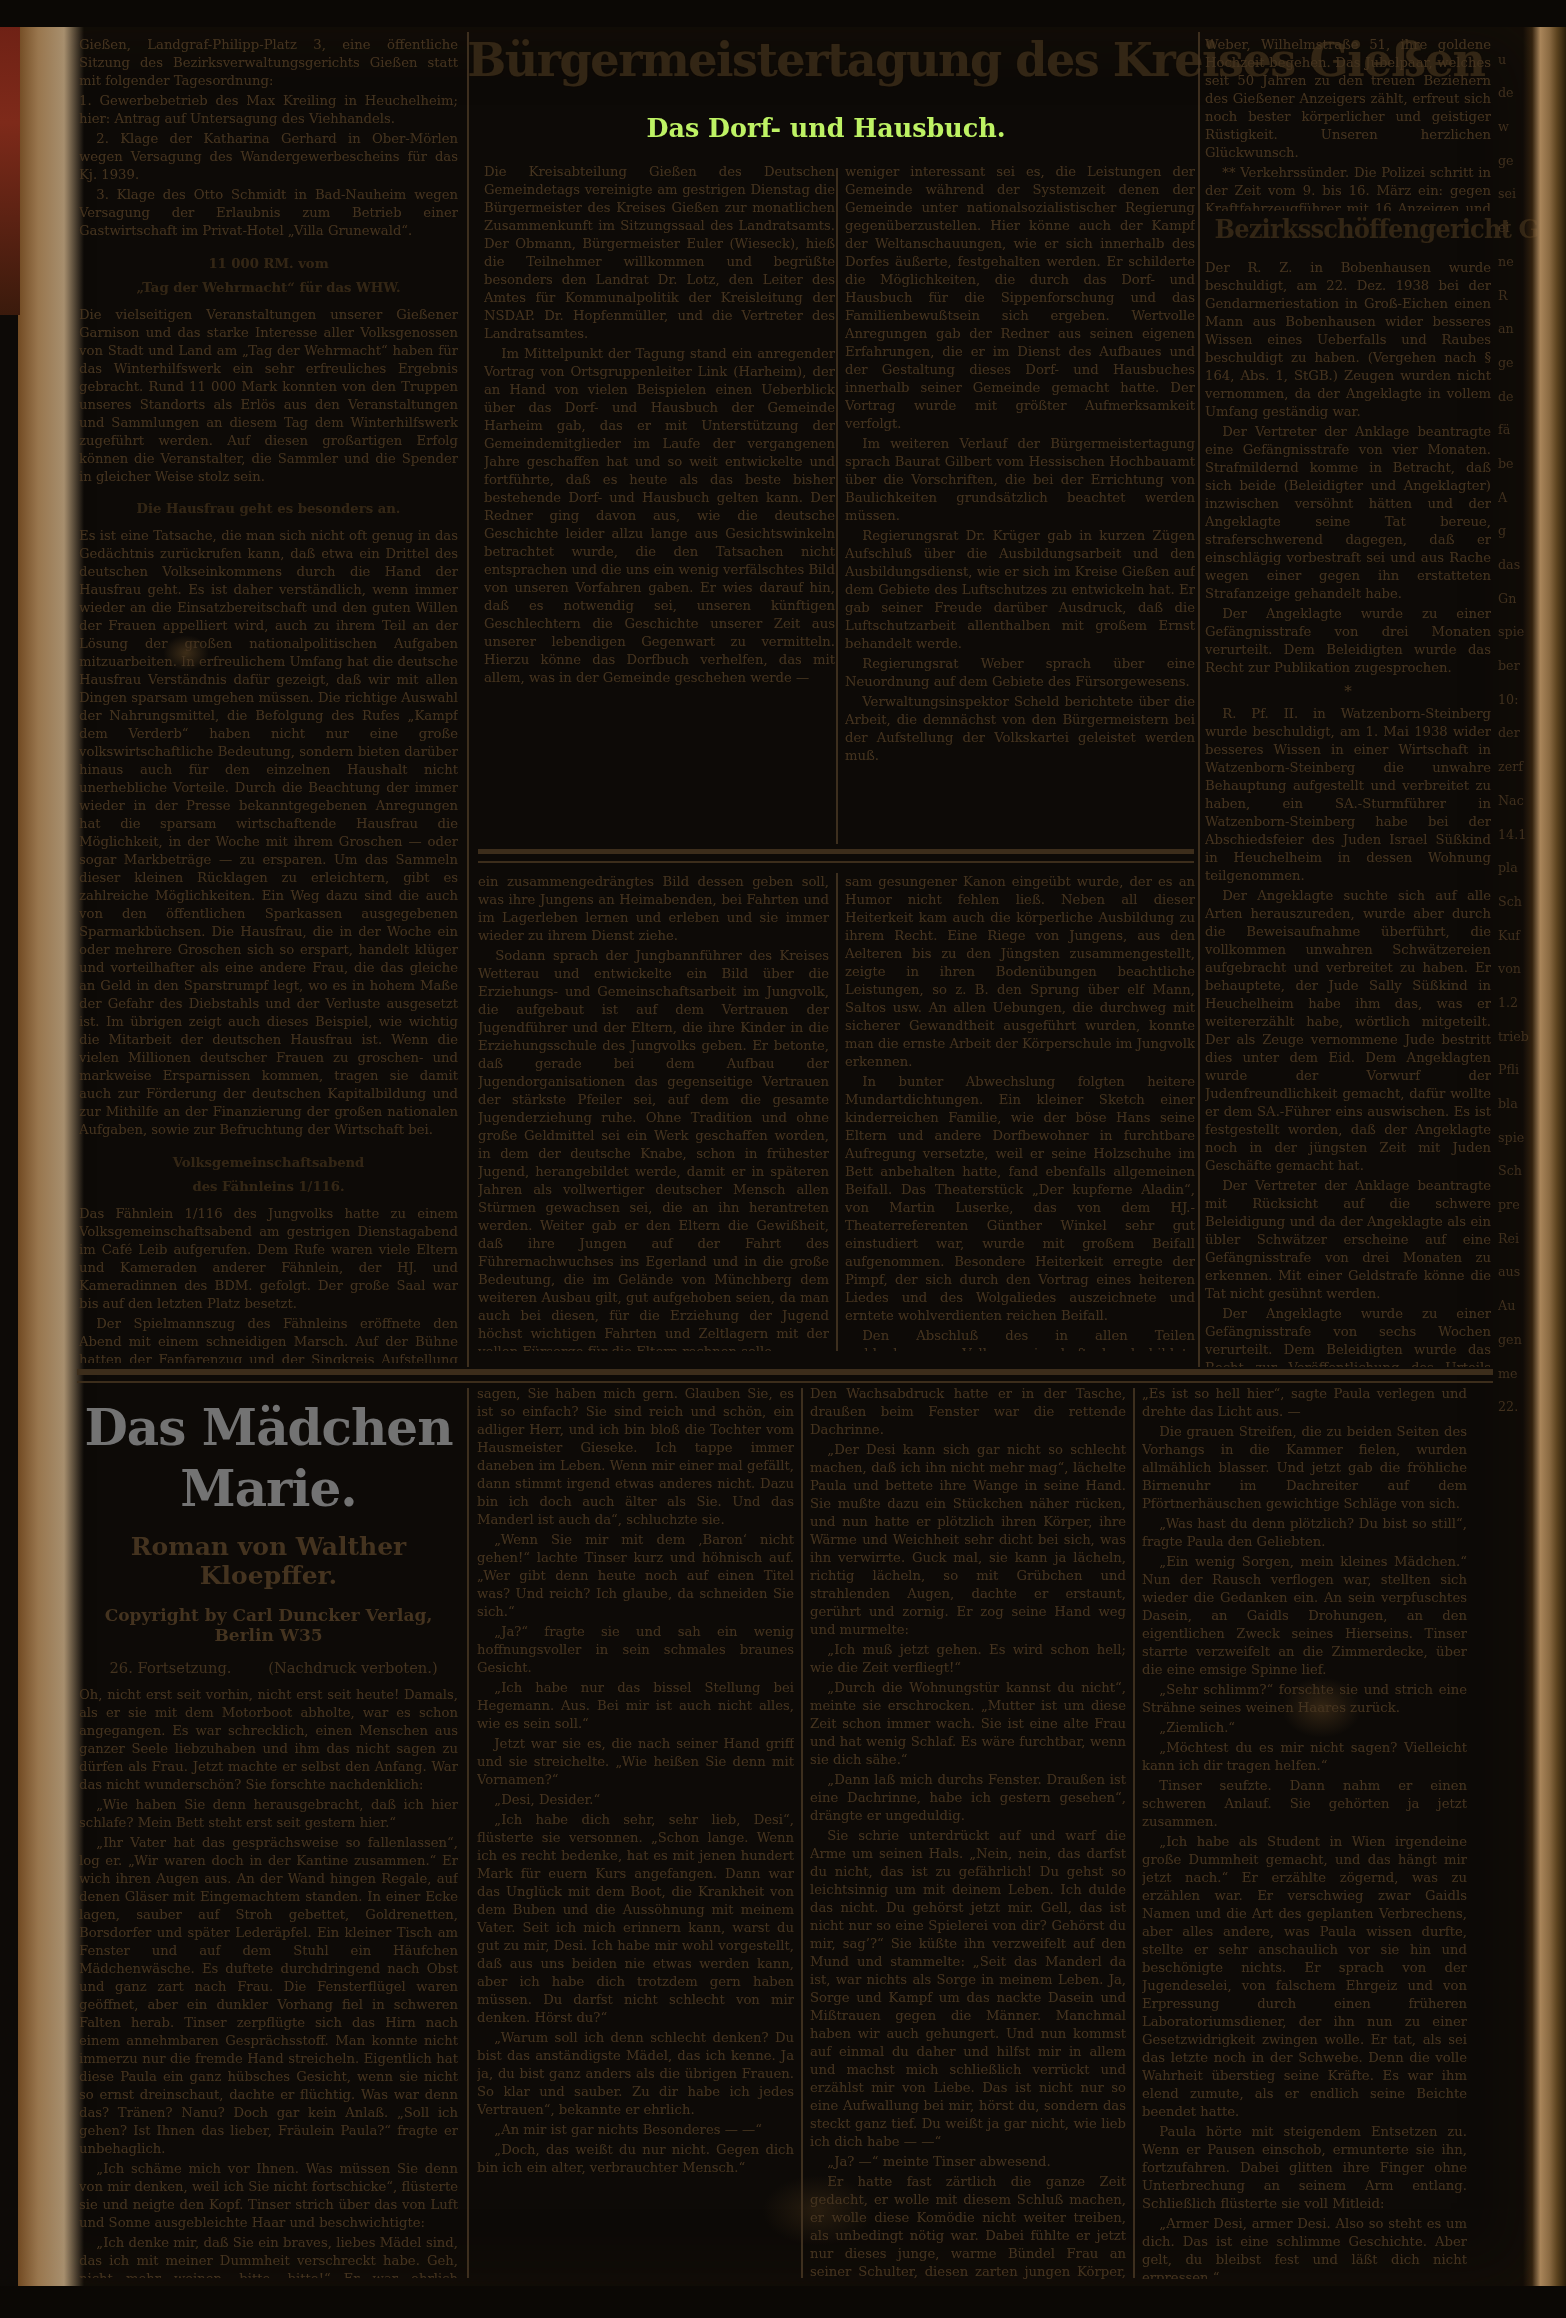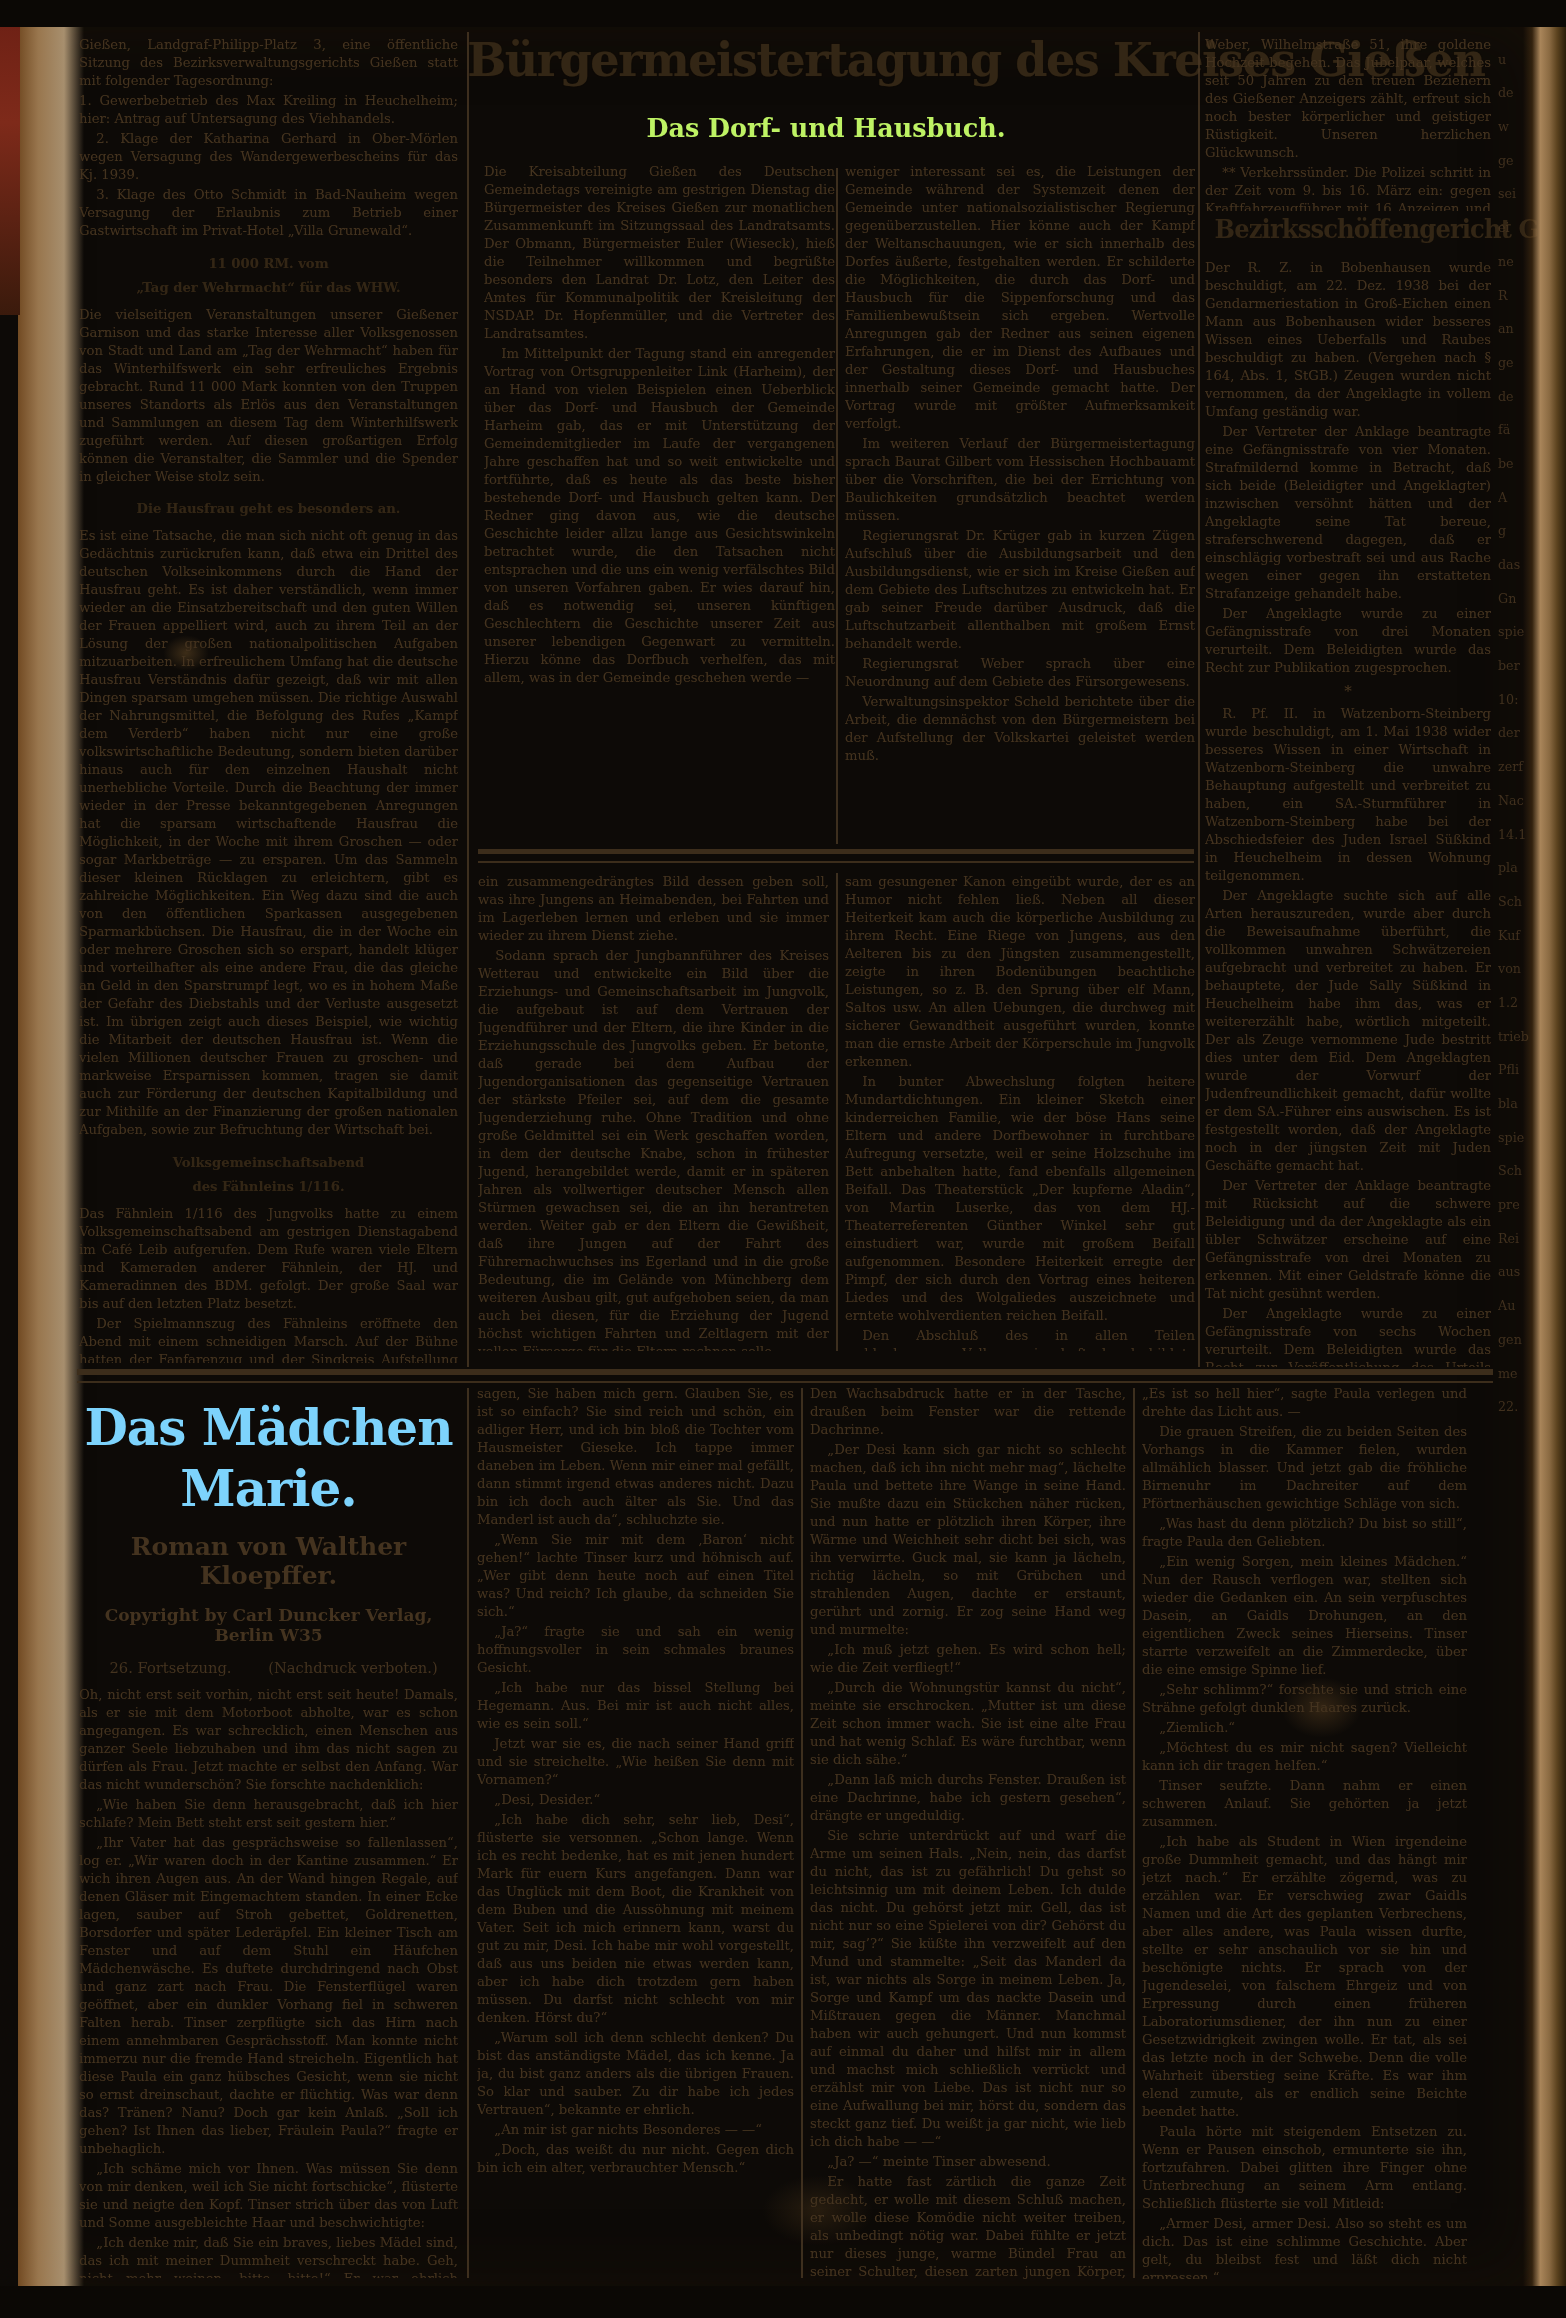--- a/index.html
+++ b/index.html
@@ -25,21 +25,21 @@
        font-size:47px;font-weight:bold;letter-spacing:-1.5px;color:#332615;white-space:nowrap;
        transform:scaleX(.98);text-shadow:0 0 1px rgba(50,35,18,.5);}
   .subhead{position:absolute;left:460px;top:113px;width:732px;text-align:center;
        font-size:25.4px;font-weight:bold;color:#bef264;}
   .h-center{ text-align:center;text-indent:0!important;font-weight:bold;color:#332615;}
   .sec-head{font-size:23.4px;line-height:28.5px;margin:13.2px 0 9.1px 0 !important;}
   .sec-head2{font-size:26.4px;line-height:34px;margin:15.2px 0 9.1px 0 !important;}
   .court-head{position:absolute;left:1203px;top:213px;width:290px;text-align:center;
        font-size:26.4px;font-weight:bold;letter-spacing:-1px;color:#332615;white-space:nowrap;transform:scaleX(.92);}
   .novel-title{font-size:50px;font-weight:bold;text-align:center;letter-spacing:-1px;
-       color:#7dd3fc;margin:9.1px 0 0 0;line-height:61px;}
+       color:#737373;margin:9.1px 0 0 0;line-height:61px;}
   .novel-byline{font-size:25px;font-weight:bold;text-align:center;margin:13.2px 0 0 0;}
   .novel-copy{font-size:17px;font-weight:bold;text-align:center;margin:15.2px 0 0 0;}
   .novel-meta{display:flex;justify-content:space-between;padding:13.2px 20.3px 10.2px 30.5px;font-size:14.7px;}
   .frag{position:absolute;left:1498px;top:36px;width:37px;height:2215px;overflow:hidden;
         font-size:12.7px;line-height:21px;color:#4a3722;opacity:.85;}
   .edge{position:absolute;top:0;right:0;width:44px;height:2319px;
         background:linear-gradient(90deg,rgba(0,0,0,0) 0,rgba(90,60,25,.45) 9.1px,#a9855a 17.3px,#8a6a42 26.4px,#5c431f 34px,#241806 44px);}
   .band-top{position:absolute;left:0;top:0;width:1567px;height:27.4px;background:#0b0805;}
   .band-bottom{position:absolute;left:0;top:2286px;width:1567px;height:33px;background:#0b0805;}
   .gutter{position:absolute;left:18.3px;top:26.4px;width:66px;height:2262px;
@@ -196,21 +196,21 @@
       </div>
   </div>
   <div class="vrule" style="left:1133px;top:1388px;height:890px;"></div>
 
   <div class="col" style="left:1142px;top:1385px;width:325px;height:894px;">
     <div>
         <p>„Es ist so hell hier“, sagte Paula verlegen und drehte das Licht aus. —</p>
         <p>Die grauen Streifen, die zu beiden Seiten des Vorhangs in die Kammer fielen, wurden allmählich blasser. Und jetzt gab die fröhliche Birnenuhr im Dachreiter auf dem Pförtnerhäuschen gewichtige Schläge von sich.</p>
         <p>„Was hast du denn plötzlich? Du bist so still“, fragte Paula den Geliebten.</p>
         <p>„Ein wenig Sorgen, mein kleines Mädchen.“ Nun der Rausch verflogen war, stellten sich wieder die Gedanken ein. An sein verpfuschtes Dasein, an Gaidls Drohungen, an den eigentlichen Zweck seines Hierseins. Tinser starrte verzweifelt an die Zimmerdecke, über die eine emsige Spinne lief.</p>
-        <p>„Sehr schlimm?“ forschte sie und strich eine Strähne gefolgt dunklen Haares zurück.</p>
+        <p>„Sehr schlimm?“ forschte sie und strich eine Strähne seines weinen Haares zurück.</p>
         <p>„Ziemlich.“</p>
         <p>„Möchtest du es mir nicht sagen? Vielleicht kann ich dir tragen helfen.“</p>
         <p>Tinser seufzte. Dann nahm er einen schweren Anlauf. Sie gehörten ja jetzt zusammen.</p>
         <p>„Ich habe als Student in Wien irgendeine große Dummheit gemacht, und das hängt mir jetzt nach.“ Er erzählte zögernd, was zu erzählen war. Er verschwieg zwar Gaidls Namen und die Art des geplanten Verbrechens, aber alles andere, was Paula wissen durfte, stellte er sehr anschaulich vor sie hin und beschönigte nichts. Er sprach von der Jugendeselei, von falschem Ehrgeiz und von Erpressung durch einen früheren Laboratoriumsdiener, der ihn nun zu einer Gesetzwidrigkeit zwingen wolle. Er tat, als sei das letzte noch in der Schwebe. Denn die volle Wahrheit überstieg seine Kräfte. Es war ihm elend zumute, als er endlich seine Beichte beendet hatte.</p>
         <p>Paula hörte mit steigendem Entsetzen zu. Wenn er Pausen einschob, ermunterte sie ihn, fortzufahren. Dabei glitten ihre Finger ohne Unterbrechung an seinem Arm entlang. Schließlich flüsterte sie voll Mitleid:</p>
         <p>„Armer Desi, armer Desi. Also so steht es um dich. Das ist eine schlimme Geschichte. Aber gelt, du bleibst fest und läßt dich nicht erpressen.“</p>
         <p>„Dann bin ich ja verloren“, stöhnte er. „Dann kommt es in die Zeitung. Dann sind wir geschiedene Leute. Du hast wohl keine rechte Vorstellung, was das bedeutet?“</p>
       </div>
   </div>
 

